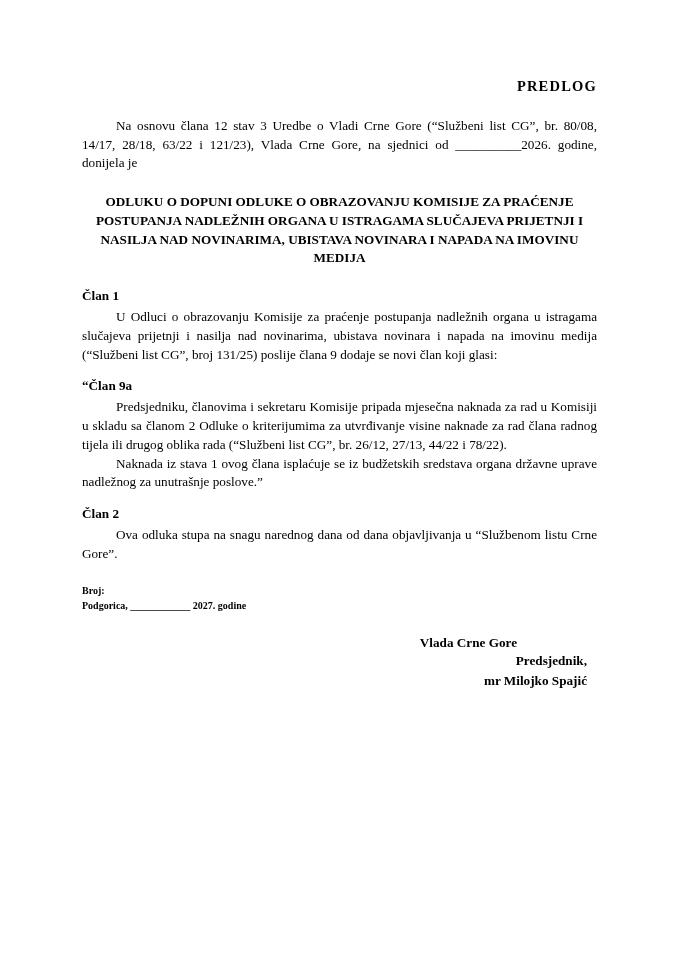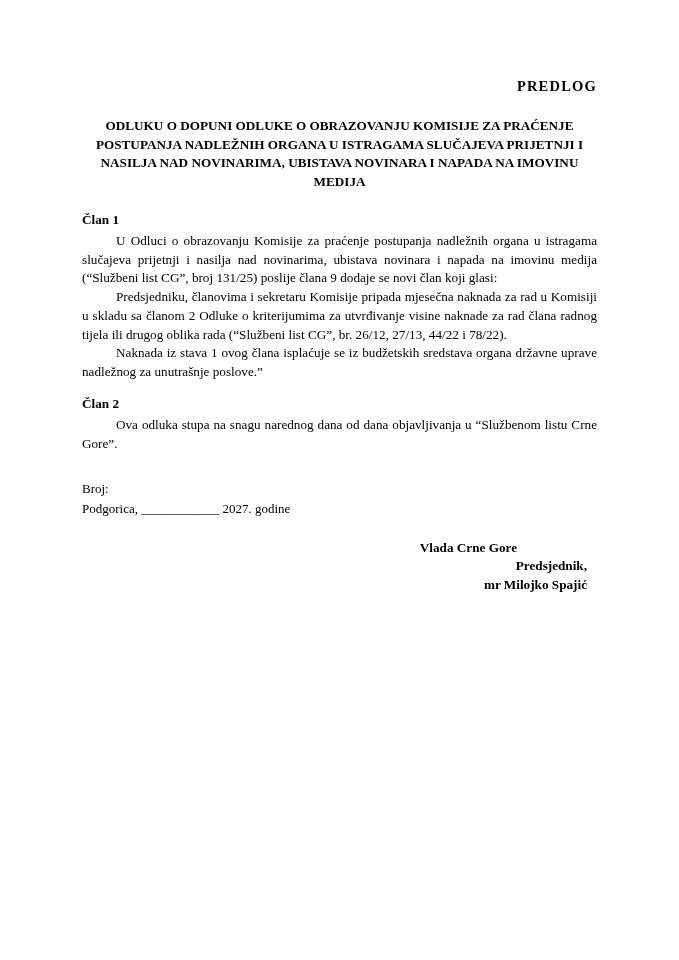--- a/index.html
+++ b/index.html
@@ -47,23 +47,23 @@
     text-transform: uppercase;
     padding: 0 4px;
     font-family: Liberation Serif, serif;
   }
   .article-head {
     font-weight: bold;
     font-size: 13.2px;
     margin: 14px 0 4px 0;
   }
   .sig-block {
-    margin-top: 26px;
-    font-weight: normal;
-    font-size: 13px;
+    margin-top: 20px;
+    font-weight: bold;
+    font-size: 10px;
     line-height: 1.5;
   }
   .gov-line {
     margin-top: 22px;
     text-align: right;
     font-weight: bold;
     font-size: 13.2px;
     padding-right: 80px;
   }
   .president-block {
@@ -77,26 +77,28 @@
     margin-top: 0px;
   }
 </style>
 </head>
 <body>
 
 <div class="page">
 
   <div class="header-label">PREDLOG</div>
 
+  <p class="indent">Na osnovu člana 12 stav 3 Uredbe o Vladi Crne Gore (“Službeni list CG”, br. 80/08, 14/17, 28/18, 63/22 i 121/23), Vlada Crne Gore, na sjednici od __________2026. godine, donijela je</p>
 
   <div class="title-block">ODLUKU O DOPUNI ODLUKE O OBRAZOVANJU KOMISIJE ZA PRAĆENJE POSTUPANJA NADLEŽNIH ORGANA U ISTRAGAMA SLUČAJEVA PRIJETNJI I NASILJA NAD NOVINARIMA, UBISTAVA NOVINARA I NAPADA NA IMOVINU MEDIJA</div>
 
   <div class="article-head">Član 1</div>
   <p class="indent">U Odluci o obrazovanju Komisije za praćenje postupanja nadležnih organa u istragama slučajeva prijetnji i nasilja nad novinarima, ubistava novinara i napada na imovinu medija (“Službeni list CG”, broj 131/25) poslije člana 9 dodaje se novi član koji glasi:</p>
 
+  <div class="article-head">“Član 9a</div>
   <p class="indent">Predsjedniku, članovima i sekretaru Komisije pripada mjesečna naknada za rad u Komisiji u skladu sa članom 2 Odluke o kriterijumima za utvrđivanje visine naknade za rad člana radnog tijela ili drugog oblika rada (“Službeni list CG”, br. 26/12, 27/13, 44/22 i 78/22).</p>
   <p class="indent para-gap">Naknada iz stava 1 ovog člana isplaćuje se iz budžetskih sredstava organa državne uprave nadležnog za unutrašnje poslove.”</p>
 
   <div class="article-head">Član 2</div>
   <p class="indent">Ova odluka stupa na snagu narednog dana od dana objavljivanja u “Službenom listu Crne Gore”.</p>
 
   <div class="sig-block">
     <div>Broj:</div>
     <div>Podgorica, ____________ 2027. godine</div>
   </div>

